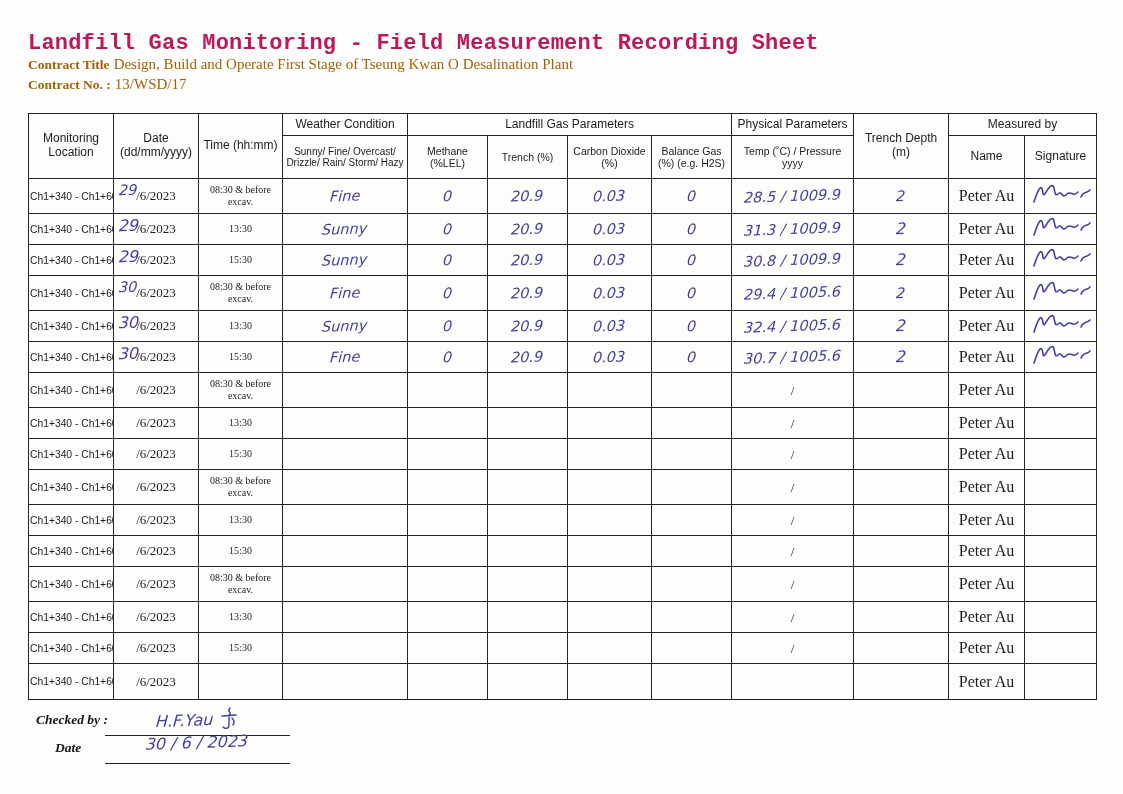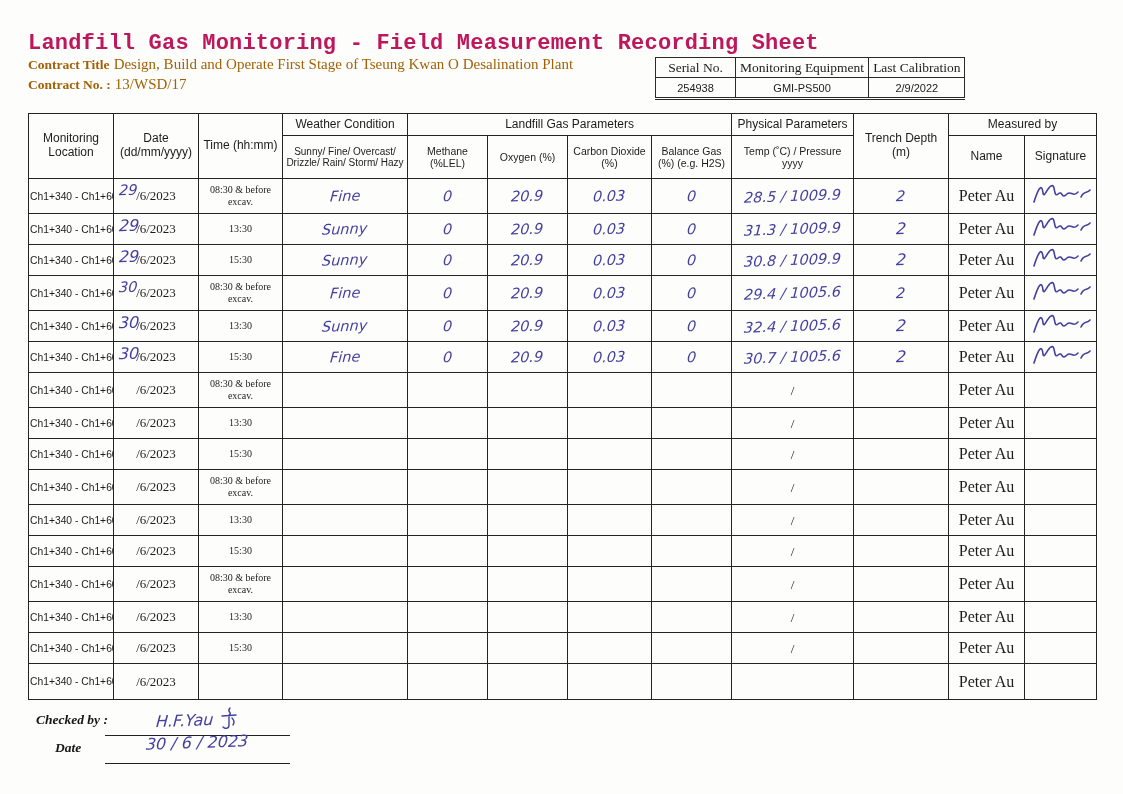--- a/index.html
+++ b/index.html
@@ -87,39 +87,20 @@
 
   <div class="doc-title">Landfill Gas Monitoring - Field Measurement Recording Sheet</div>
 
   <div class="contract-line ct1">
     <span class="lbl">Contract Title</span><span>Design, Build and Operate First Stage of Tseung Kwan O Desalination Plant</span>
   </div>
   <div class="contract-line ct2">
     <span class="lbl">Contract No. :</span><span>13/WSD/17</span>
   </div>
 
-  <table class="equip-table">
-    <colgroup>
-        <col style="width:80px">
-        <col style="width:124px">
-        <col style="width:96px">
-      </colgroup>
-    <tbody>
-        <tr class="hd">
-      <td>Serial No.</td>
-      <td>Monitoring Equipment</td>
-      <td>Last Calibration</td>
-    </tr>
-    <tr class="vl">
-      <td>254938</td>
-      <td>GMI-PS500</td>
-      <td>2/9/2022</td>
-    </tr>
-  </tbody>
-    </table>
 
   <table class="main-table">
     <colgroup>
       <col style="width:85px">
         <col style="width:85px">
         <col style="width:84px">
       <col style="width:125px">
         <col style="width:80px">
         <col style="width:80px">
       <col style="width:84px">
@@ -136,21 +117,21 @@
         <th rowspan="2">Time (hh:mm)</th>
         <th class="grp">Weather Condition</th>
         <th class="grp" colspan="4">Landfill Gas Parameters</th>
         <th class="grp">Physical Parameters</th>
         <th rowspan="2">Trench Depth (m)</th>
         <th class="grp" colspan="2">Measured by</th>
       </tr>
       <tr class="r-sub">
         <th class="sub-small">Sunny/ Fine/ Overcast/ Drizzle/ Rain/ Storm/ Hazy</th>
         <th class="sub">Methane (%LEL)</th>
-        <th class="sub">Oxygen (%)</th>
+        <th class="sub">Trench (%)</th>
         <th class="sub">Carbon Dioxide (%)</th>
         <th class="sub">Balance Gas (%) (e.g. H2S)</th>
         <th class="sub">Temp (˚C) / Pressure yyyy</th>
         <th>Name</th>
         <th>Signature</th>
       </tr>
     </thead>
     <tbody>
         <tr class="tr-tall" style="height: 35px;">
           <td class="loc">Ch1+340 - Ch1+600</td>

